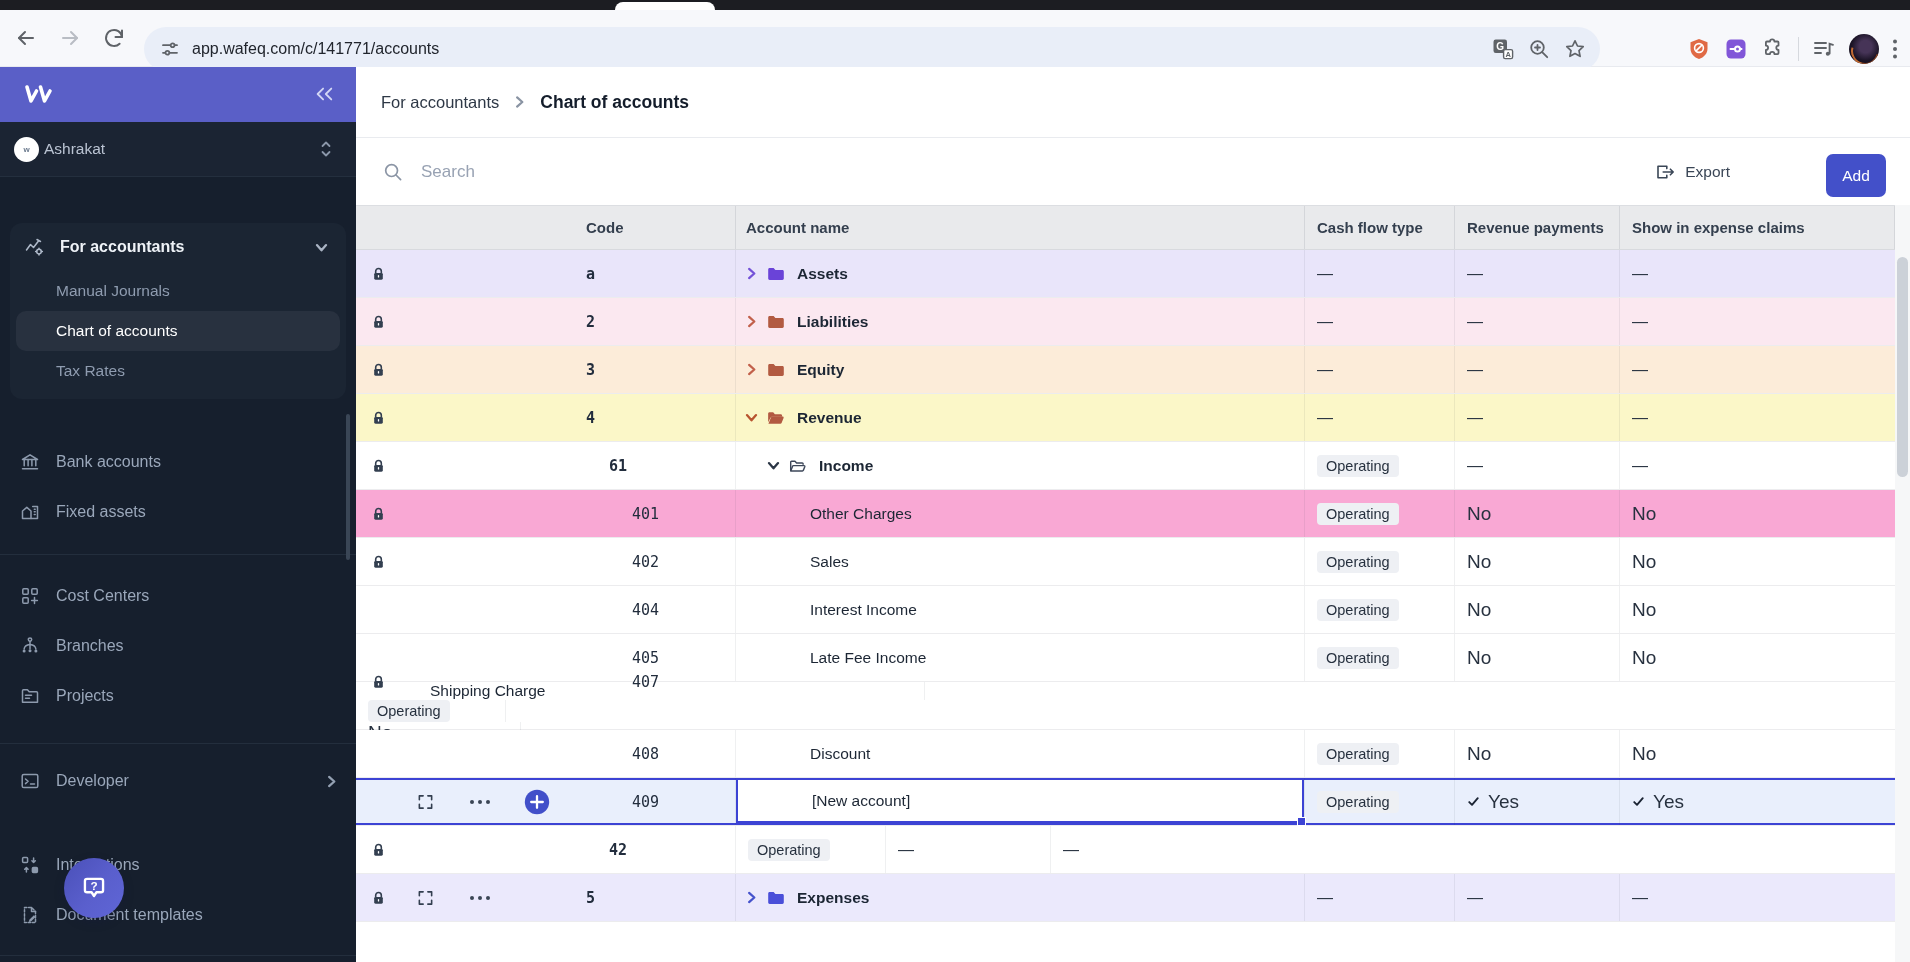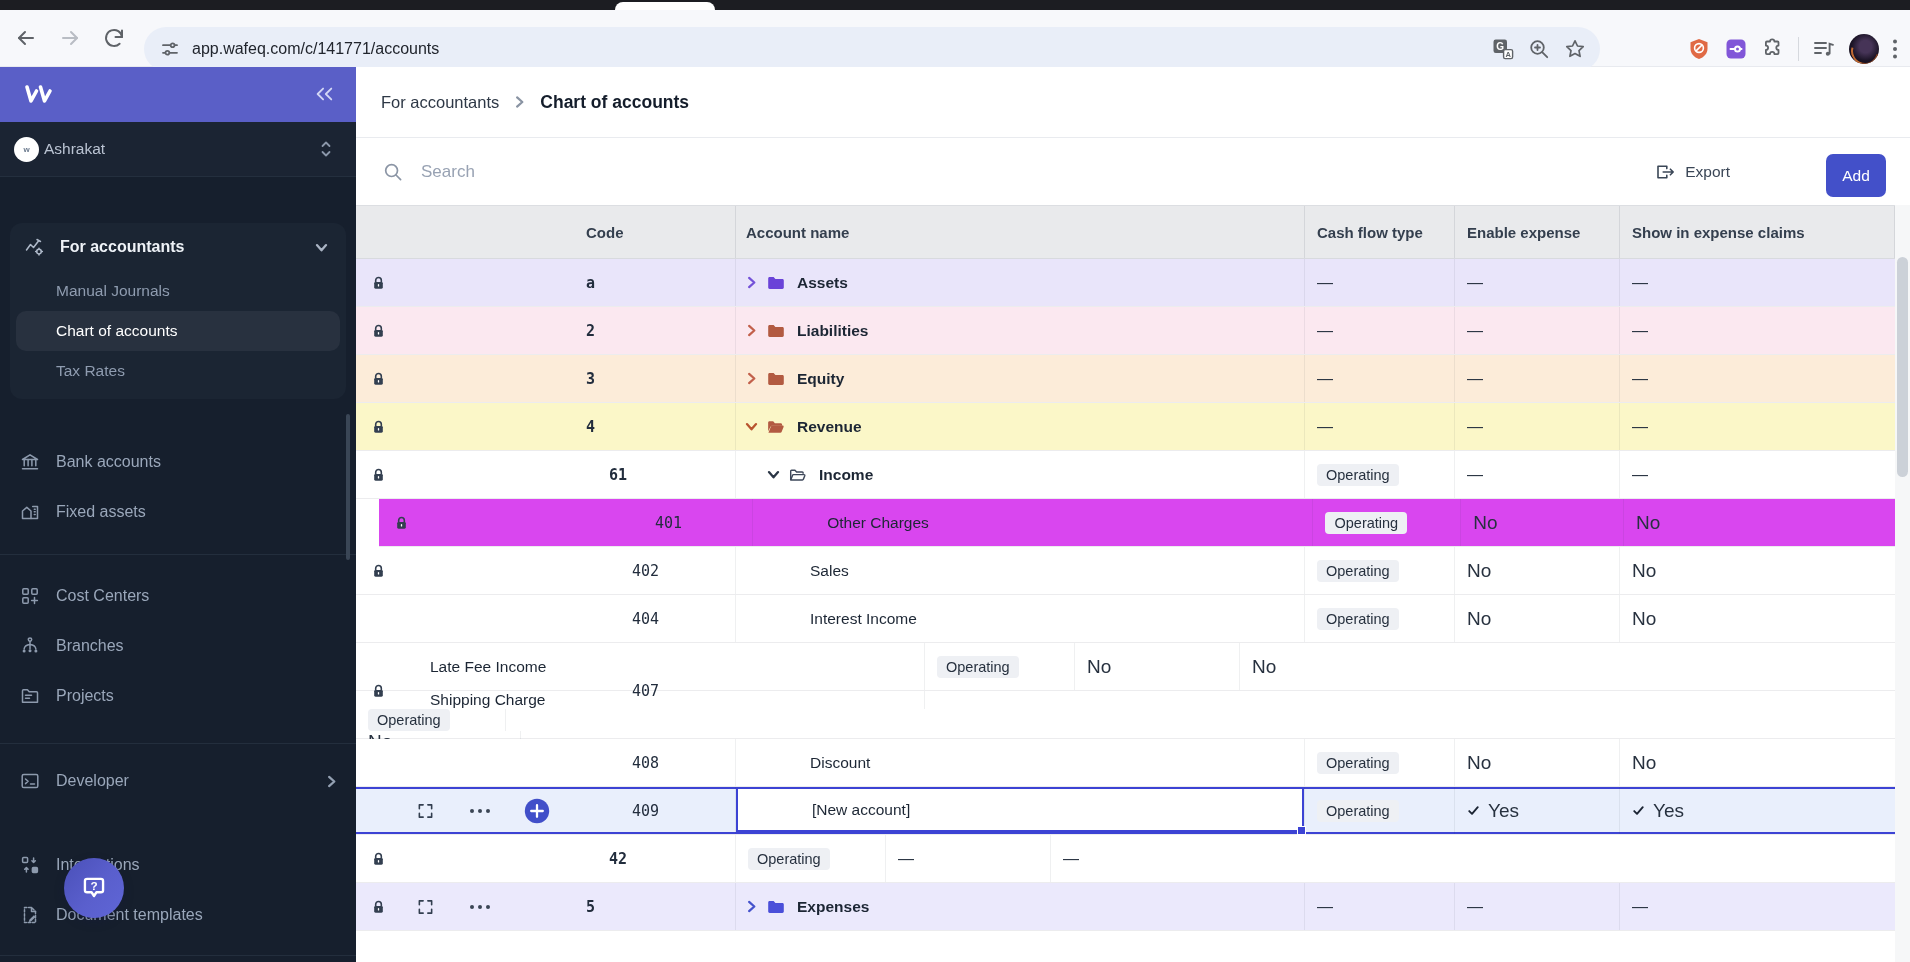--- a/index.html
+++ b/index.html
@@ -68,21 +68,21 @@
   .crumb-b{font-size:17.5px;font-weight:700;color:#141d2b;}
   .actions-row{position:absolute;left:0;top:71px;width:1554px;height:67px;}
   .search-wrap{position:absolute;left:27px;top:50%;transform:translateY(-50%);display:flex;align-items:center;gap:18px;color:#8b95a5;}
   .search-ph{font-size:17px;color:#98a2b3;}
   .export-btn{position:absolute;right:180px;top:50%;transform:translateY(-50%);display:flex;align-items:center;gap:10px;color:#3a4656;font-size:15.5px;cursor:pointer;}
   .add-btn{position:absolute;right:24px;top:16px;width:60px;height:43px;background:#4350c9;color:#fff;border:none;
       border-radius:7px;font-size:15.5px;font-family:"Liberation Sans",sans-serif;cursor:pointer;}
 
   
   .tbl{position:absolute;left:0;top:138px;width:1539px;}
-  .thead{display:flex;height:54px;background:#e9eaec;border-top:1px solid #dcdee2;border-bottom:1px solid #d8dade;
+  .thead{display:flex;height:45px;background:#e9eaec;border-top:1px solid #dcdee2;border-bottom:1px solid #d8dade;
       font-size:15px;font-weight:700;color:#343f4e;}
   .thead .cell{display:flex;align-items:center;border-right:1px solid #d4d6da;}
   .thead .c-ctrl{position:relative;}
   .thead .h-code{position:absolute;left:230px;}
   .row{position:relative;display:flex;height:48px;background:#fff;border-bottom:1px solid #ececee;cursor:pointer;}
   .row.selected{box-shadow:inset 0 2px 0 #3c43d4, inset 0 -2px 0 #3c43d4;text-align:right;}
   .cell{height:100%;border-right:1px solid rgba(25,36,54,.07);}
   .c-ctrl{width:380px;position:relative;}
   .c-name{width:569px;position:relative;display:flex;align-items:center;}
   .c-cash{width:150px;display:flex;align-items:center;padding-left:12px;}
@@ -430,21 +430,21 @@
         <button class="add-btn">Add</button>
       </div>
 
       <div class="tbl">
         <div class="thead">
           <div class="cell c-ctrl">
             <span class="h-code">Code</span>
           </div>
           <div class="cell c-name">Account name</div>
           <div class="cell c-cash">Cash flow type</div>
-          <div class="cell c-pay">Enable expense</div>
+          <div class="cell c-pay">Revenue payments</div>
           <div class="cell c-claims">Show in expense claims</div>
         </div>
         <div id="tbody">
             <div class="row" style="background: rgb(233, 229, 250);">
               <div class="cell c-ctrl">
                 <span class="ic i15 s-lock">
                   <svg viewBox="0 0 16 16">
                     <path d="M5 7V5.1a3 3 0 0 1 6 0V7" fill="none" stroke="currentColor" stroke-width="1.7"></path>
                     <rect x="3.4" y="6.9" width="9.2" height="7.1" rx="1.4" fill="currentColor"></rect>
                     <rect x="7.3" y="9.1" width="1.4" height="2.7" rx=".7" fill="#fff"></rect>
@@ -616,21 +616,21 @@
               <div class="cell c-cash">
                 <span class="pill">Operating</span>
               </div>
               <div class="cell c-pay">
                 <span class="dash">—</span>
               </div>
               <div class="cell c-claims">
                 <span class="dash">—</span>
               </div>
             </div>
-            <div class="row" style="background: #d946ef; margin-left: 23px;">
+            <div class="row" style="background: #f9a8d4;">
               <div class="cell c-ctrl">
                 <span class="ic i15 s-lock">
                   <svg viewBox="0 0 16 16">
                     <path d="M5 7V5.1a3 3 0 0 1 6 0V7" fill="none" stroke="currentColor" stroke-width="1.7"></path>
                     <rect x="3.4" y="6.9" width="9.2" height="7.1" rx="1.4" fill="currentColor"></rect>
                     <rect x="7.3" y="9.1" width="1.4" height="2.7" rx=".7" fill="#fff"></rect>
                   </svg>
                 </span>
                 <span class="code" style="left: 276px;">401</span>
               </div>
@@ -688,20 +688,23 @@
                 <span class="pill">Operating</span>
               </div>
               <div class="cell c-pay">
                 <span class="val">No</span>
               </div>
               <div class="cell c-claims">
                 <span class="val">No</span>
               </div>
             </div>
             <div class="row" style="background: rgb(255, 255, 255);">
+              <div class="cell c-ctrl">
+                <span class="code" style="left: 276px;">405</span>
+              </div>
               <div class="cell c-name">
                 <div class="name-wrap leaf2">
                   <span class="acct-label">Late Fee Income</span>
                 </div>
               </div>
               <div class="cell c-cash">
                 <span class="pill">Operating</span>
               </div>
               <div class="cell c-pay">
                 <span class="val">No</span>

